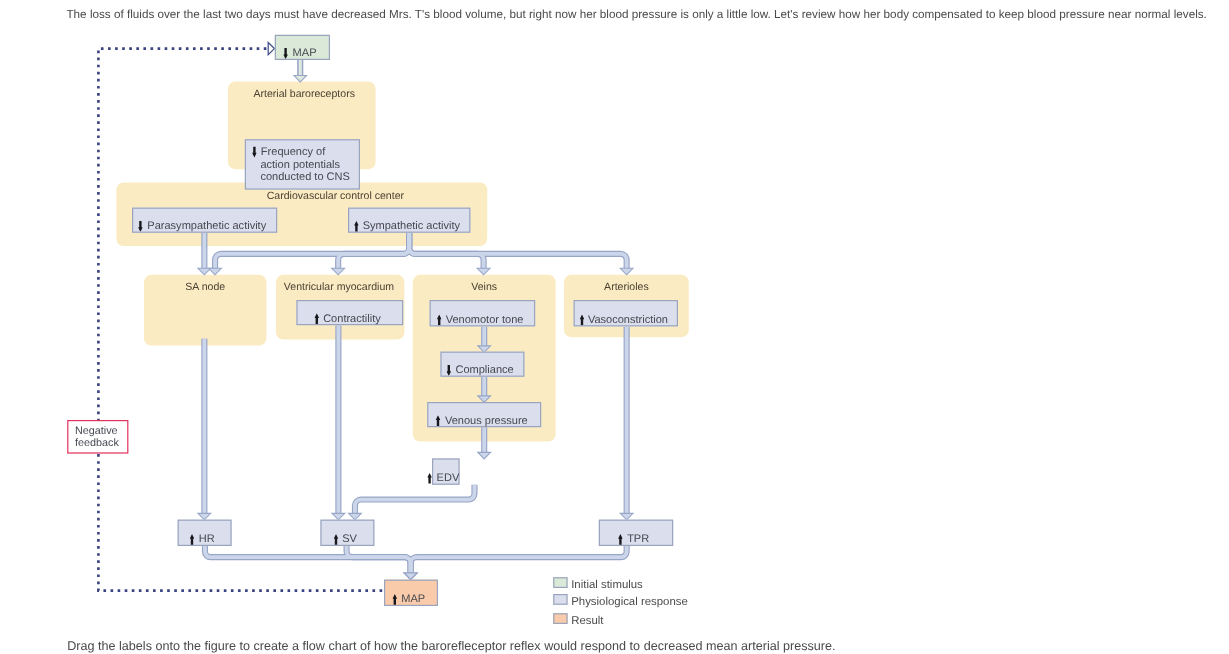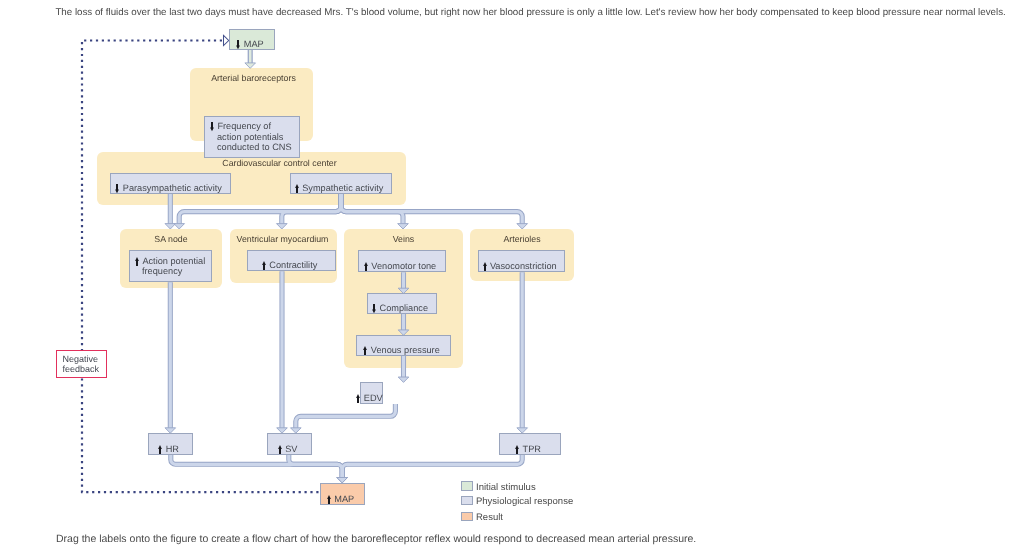--- a/index.html
+++ b/index.html
@@ -59,21 +59,21 @@
     border:1.3px solid #e2305c;
     background:#fff;
     font-size:9px;
     color:#454952;
     line-height:10px;
     padding:3px 0 0 5.5px;
     white-space:pre;
   }
 
   .legend{ position:absolute; }
-  .legend-row{ position:absolute; display:flex; align-items:center; }
+  .legend-row{ position:absolute; display:flex; }
   .legend-swatch{
     width:12px;height:9.5px;box-sizing:border-box;
     border:1px solid #9aa5bd;
     position:relative; top:-1.5px;
   }
   .legend-label{ font-size:9.5px; color:#4a4a4a; margin-left:3px; white-space:nowrap;}
 
   svg.conn{ position:absolute; left:0; top:0; width:1024px; height:545px; overflow:visible;}
 </style>
 </head>
@@ -189,28 +189,20 @@
       </span>
   </div>
   <div class="box phys center" style="left:290px; top:173px; width:102px; height:21px;">
     <span class="lbl">
         <span class="tline"><svg class="arrow-glyph" viewBox="0 0 4 9.4">
             <path d="M2 0.1 L3.92 4.0 H3.0 V9.3 H1.0 V4.0 H0.08 Z" fill="#18181d"></path>
           </svg><span>Sympathetic activity</span></span>
       </span>
   </div>
 
-  <div class="box phys hang" style="left:129px; top:250px; width:83px; height:32px; padding-left:5px;">
-    <span class="lbl">
-        <span class="tline"><svg class="arrow-glyph" viewBox="0 0 4 9.4">
-            <path d="M2 0.1 L3.92 4.0 H3.0 V9.3 H1.0 V4.0 H0.08 Z" fill="#18181d"></path>
-          </svg><span>Action potential</span></span>
-        <span class="tline"><span>frequency</span></span>
-      </span>
-  </div>
 
   <div class="box phys center" style="left:247px; top:250px; width:89px; height:21px;">
     <span class="lbl">
         <span class="tline"><svg class="arrow-glyph" viewBox="0 0 4 9.4">
             <path d="M2 0.1 L3.92 4.0 H3.0 V9.3 H1.0 V4.0 H0.08 Z" fill="#18181d"></path>
           </svg><span>Contractility</span></span>
       </span>
   </div>
 
   <div class="box phys center" style="left:358px; top:250px; width:88px; height:22px;">

